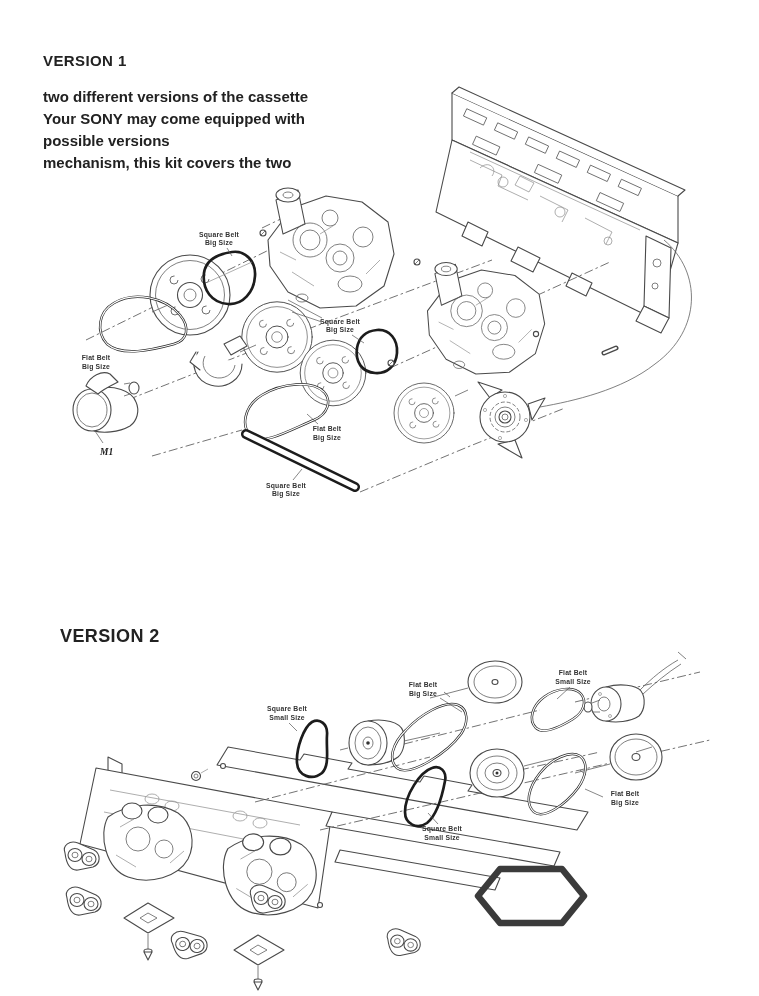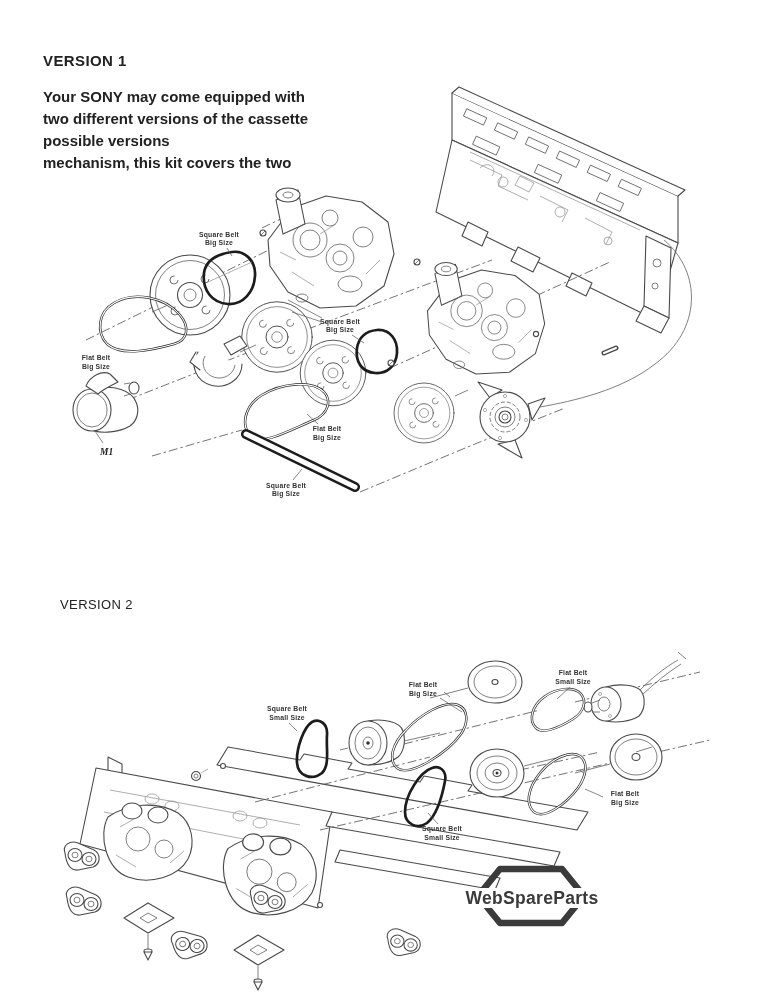--- a/index.html
+++ b/index.html
@@ -1,19 +1,19 @@
 <!DOCTYPE html>
 <html><head>
 <meta charset="utf-8">
 <style>
   html,body{margin:0;padding:0;background:#fff;}
   .page{position:relative;width:759px;height:996px;background:#ffffff;overflow:hidden;
         font-family:"Liberation Sans",sans-serif;color:#222;border-bottom:2px solid #d9d9d9;}
   .v1-heading{position:absolute;left:43px;top:44px;font-size:15px;font-weight:bold;letter-spacing:.4px;margin-top:8px;}
-  .v2-heading{position:absolute;left:60px;top:597px;font-size:13px;font-weight:normal;letter-spacing:.4px;}
+  .v2-heading{position:absolute;left:60px;top:626px;font-size:18px;font-weight:bold;letter-spacing:.4px;}
   .desc{position:absolute;left:43px;top:86px;font-size:15px;font-weight:bold;line-height:22px;}
   svg{position:absolute;left:0;}
   .part{fill:#ffffff;stroke:#4a4a4a;stroke-width:1.1;stroke-linejoin:round;stroke-linecap:round;}
   .thin{fill:none;stroke:#5f5f5f;stroke-width:.8;stroke-linejoin:round;}
   .det{fill:none;stroke:#8b8b8b;stroke-width:.7;stroke-linejoin:round;}
   .hole{fill:none;stroke:#5f5f5f;stroke-width:.9;stroke-dasharray:19 7;}
   .belt{fill:none;stroke:#1c1c1c;stroke-width:2.7;stroke-linejoin:round;}
   .fb{fill:none;stroke:#2b2b2b;stroke-width:2.5;stroke-linejoin:round;}
   .fbi{fill:none;stroke:#ffffff;stroke-width:1.1;stroke-linejoin:round;}
   .dash{fill:none;stroke:#636363;stroke-width:.9;stroke-dasharray:9 3 2.5 3;}
@@ -28,22 +28,22 @@
            font-size:17px;font-weight:bold;color:#151515;letter-spacing:.5px;}
 </style>
 </head>
 <body>
 
 <div class="page">
 
   <div class="v1-heading">VERSION 1</div>
 
   <div class="desc">
+    <div>two different versions of the cassette</div>
     <div>Your SONY may come equipped with</div>
-    <div>two different versions of the cassette</div>
     <div>possible versions</div>
     <div>mechanism, this kit covers the two</div>
   </div>
 
   <svg style="top:70px" width="759" height="460" viewBox="0 70 759 460">
     <defs>
       <g id="fw">
         <circle r="40" class="part"></circle>
         <circle r="34.5" class="thin"></circle>
         <circle r="12.5" class="part"></circle>
@@ -367,15 +367,14 @@
     <g>
       <text class="lbl" x="625" y="796">Flat Belt</text>
       <text class="lbl" x="625" y="805">Big Size</text>
       <path class="ldr" d="M603,797 L585,789"></path>
     </g>
   </svg>
 
   <svg class="logo-wrap" width="118" height="68" viewBox="0 0 118 68" style="top:862px;left:472px">
     <path d="M28,7 L90,7 L112,34 L90,61 L28,61 L6,34 Z" fill="none" stroke="#3b3b3b" stroke-width="6.5" stroke-linejoin="round"></path>
   </svg>
-  <div class="logo-text"><span>WebSpareParts</span></div>
 
 </div>
 
 </body></html>

